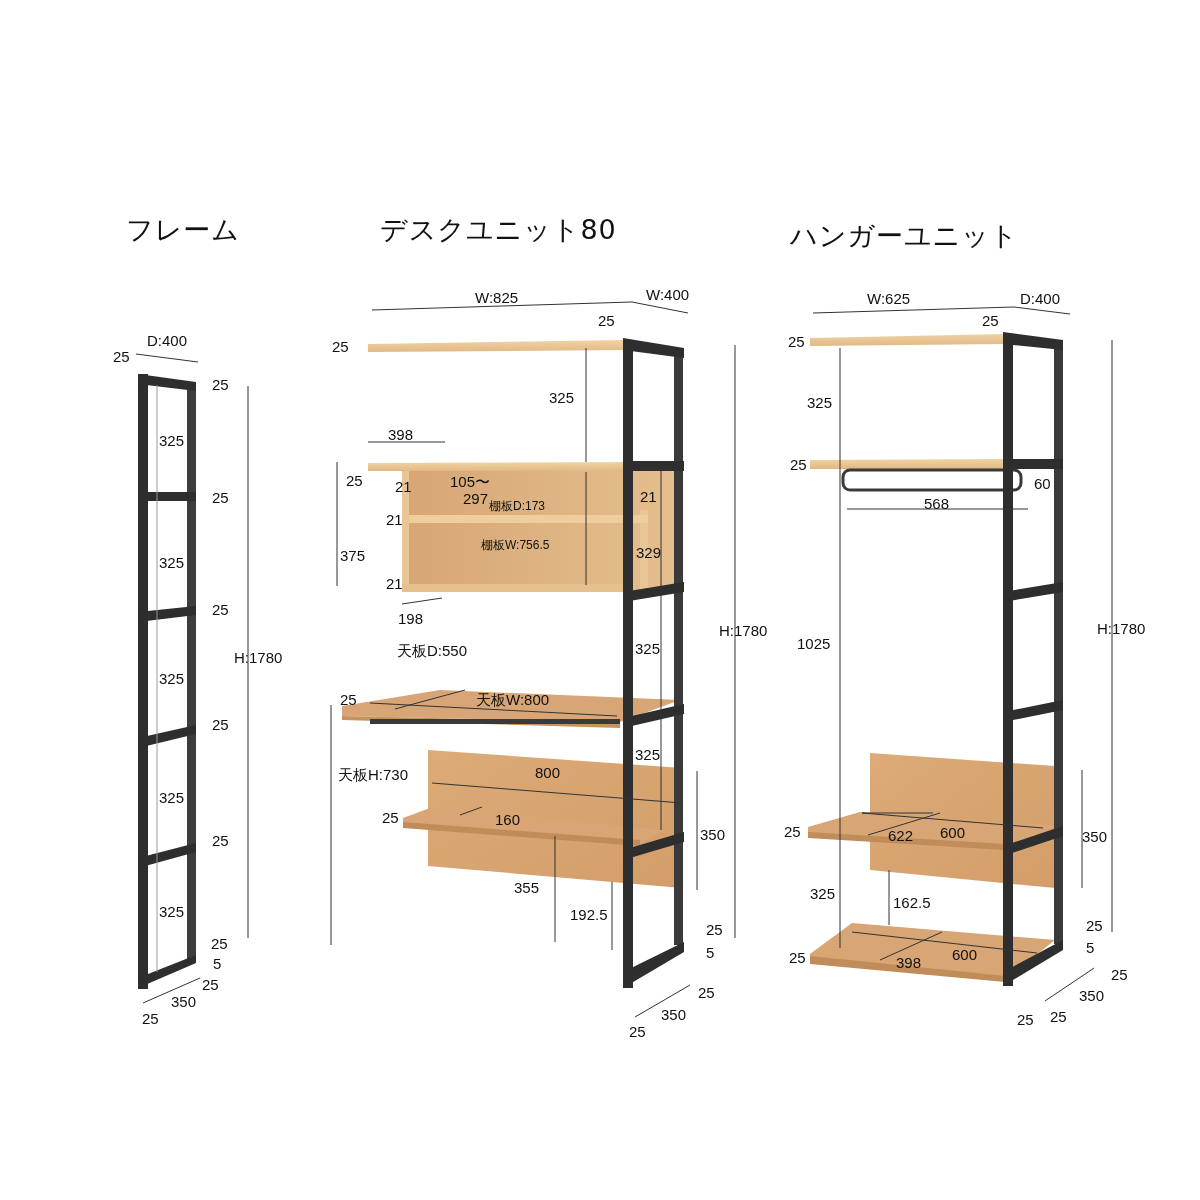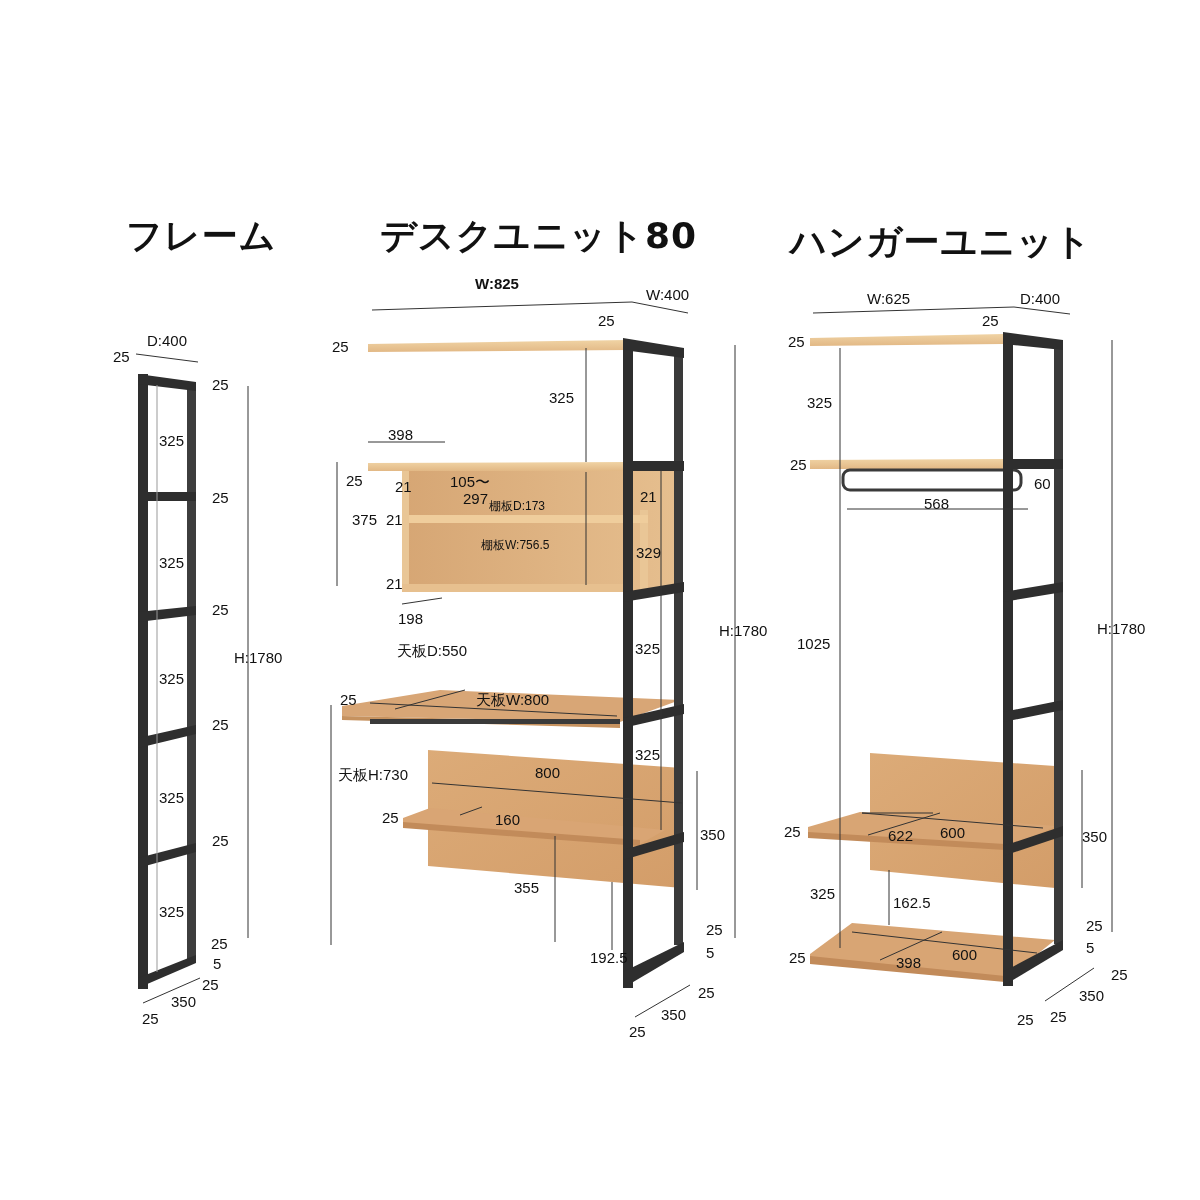--- a/index.html
+++ b/index.html
@@ -1,18 +1,18 @@
 <!DOCTYPE html>
 <html><head>
 <meta charset="utf-8">
 <style>
   html, body { margin: 0; padding: 0; background: #ffffff; }
   body { width: 1200px; height: 1200px; position: relative; overflow: hidden;
          font-family: "DejaVu Sans", "Liberation Sans", sans-serif; color: #111; }
-  .title { position: absolute; font-size: 36px; font-weight: bold; letter-spacing: 1px; }
+  .title { position: absolute; font-size: 27px; font-weight: normal; letter-spacing: 1px; }
   svg.drawing { position: absolute; left: 0; top: 0; }
   .lbl { position: absolute; font-family: "Liberation Sans", sans-serif; font-size: 15px;
          color: #111; white-space: nowrap; line-height: 1; }
   .lbl.sm { font-size: 12px; }
 </style>
 </head>
 <body>
 
 <div class="title" style="left:126px; top:212px;">フレーム</div>
 <div class="title" style="left:380px; top:212px;text-align:right;">デスクユニット80</div>
@@ -156,51 +156,51 @@
 <div class="lbl" style="left:212px; top:717px;">25</div>
 <div class="lbl" style="left:159px; top:790px;">325</div>
 <div class="lbl" style="left:212px; top:833px;">25</div>
 <div class="lbl" style="left:159px; top:904px;">325</div>
 <div class="lbl" style="left:211px; top:936px;">25</div>
 <div class="lbl" style="left:213px; top:956px;">5</div>
 <div class="lbl" style="left:202px; top:977px;">25</div>
 <div class="lbl" style="left:171px; top:994px;">350</div>
 <div class="lbl" style="left:142px; top:1011px;">25</div>
 
-<div class="lbl" style="left:475px; top:276px;font-weight:bold;">W:825</div>
+<div class="lbl" style="left:475px; top:290px;">W:825</div>
 <div class="lbl" style="left:646px; top:287px;">W:400</div>
 <div class="lbl" style="left:598px; top:313px;">25</div>
 <div class="lbl" style="left:332px; top:339px;">25</div>
 <div class="lbl" style="left:549px; top:390px;">325</div>
 <div class="lbl" style="left:388px; top:427px;">398</div>
 <div class="lbl" style="left:346px; top:473px;">25</div>
 <div class="lbl" style="left:395px; top:479px;">21</div>
 <div class="lbl" style="left:450px; top:474px;">105〜</div>
 <div class="lbl" style="left:463px; top:491px;">297</div>
 <div class="lbl" style="left:640px; top:489px;">21</div>
 <div class="lbl sm" style="left:489px; top:500px;">棚板D:173</div>
 <div class="lbl" style="left:386px; top:512px;">21</div>
-<div class="lbl" style="left:340px; top:512px;margin-left:12px;">375</div>
+<div class="lbl" style="left:340px; top:548px;">375</div>
 <div class="lbl sm" style="left:481px; top:539px;">棚板W:756.5</div>
 <div class="lbl" style="left:590px; top:545px;margin-left:46px;">329</div>
 <div class="lbl" style="left:386px; top:576px;">21</div>
 <div class="lbl" style="left:398px; top:611px;">198</div>
 <div class="lbl" style="left:719px; top:623px;">H:1780</div>
 <div class="lbl" style="left:635px; top:641px;">325</div>
 <div class="lbl" style="left:397px; top:643px;">天板D:550</div>
 <div class="lbl" style="left:340px; top:692px;">25</div>
 <div class="lbl" style="left:476px; top:692px;">天板W:800</div>
 <div class="lbl" style="left:635px; top:747px;">325</div>
 <div class="lbl" style="left:338px; top:767px;">天板H:730</div>
 <div class="lbl" style="left:535px; top:765px;">800</div>
 <div class="lbl" style="left:382px; top:810px;">25</div>
 <div class="lbl" style="left:495px; top:812px;">160</div>
 <div class="lbl" style="left:700px; top:827px;">350</div>
 <div class="lbl" style="left:514px; top:880px;">355</div>
-<div class="lbl" style="left:570px; top:950px;margin-left:20px;">192.5</div>
+<div class="lbl" style="left:570px; top:907px;">192.5</div>
 <div class="lbl" style="left:706px; top:922px;">25</div>
 <div class="lbl" style="left:706px; top:945px;">5</div>
 <div class="lbl" style="left:698px; top:985px;">25</div>
 <div class="lbl" style="left:661px; top:1007px;">350</div>
 <div class="lbl" style="left:629px; top:1024px;">25</div>
 
 <div class="lbl" style="left:867px; top:291px;">W:625</div>
 <div class="lbl" style="left:1020px; top:291px;">D:400</div>
 <div class="lbl" style="left:982px; top:313px;">25</div>
 <div class="lbl" style="left:788px; top:334px;">25</div>

